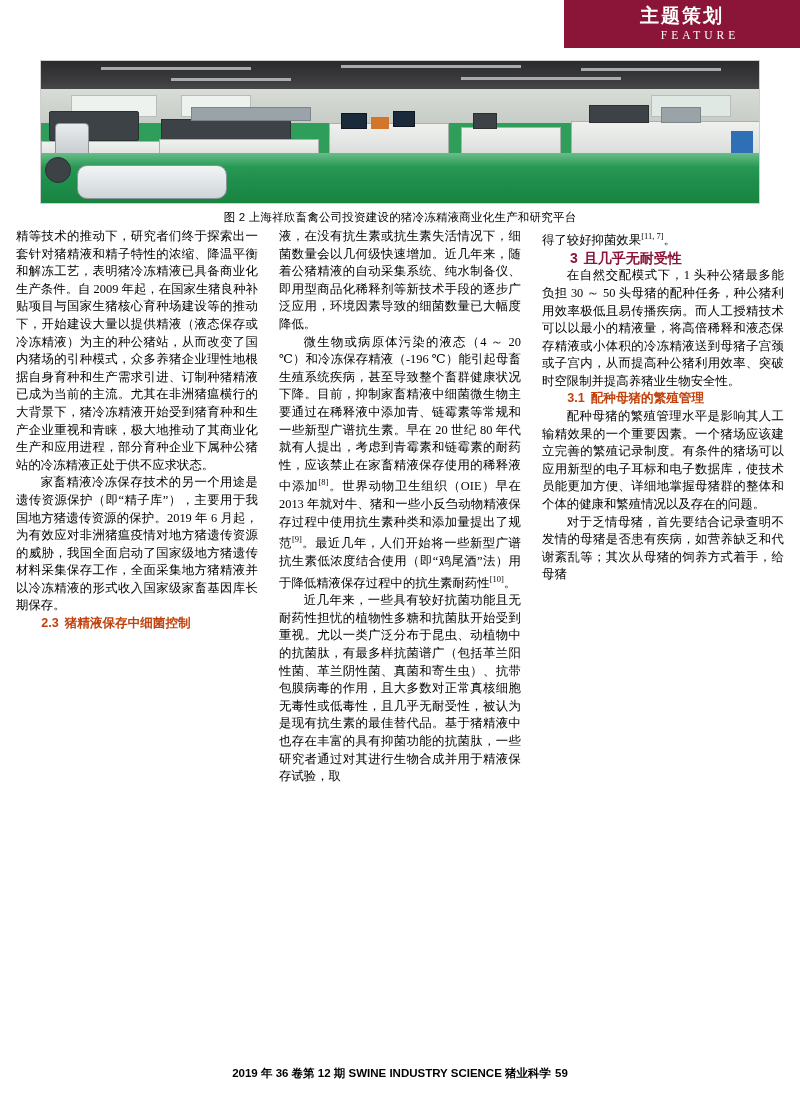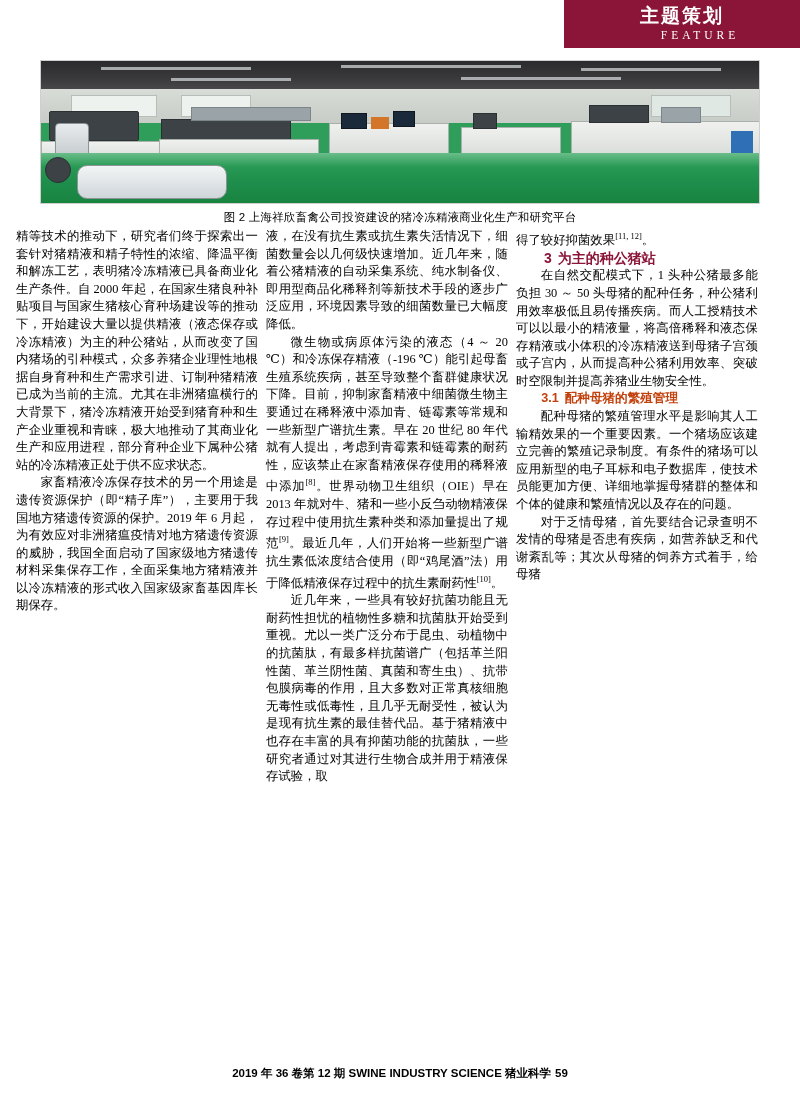--- a/index.html
+++ b/index.html
@@ -121,21 +121,21 @@
   }
   .col {
     width: 250px;
     padding: 0 4px;
     font-size: 12.4px;
     line-height: 17.6px;
     text-align: justify;
     text-justify: inter-ideograph;
     color: #000;
   }
-  .col + .col { }
+  .col + .col { margin-left: 13px; }
   .col p {
     margin: 0 0 0 0;
     text-indent: 2em;
   }
   .col p.noindent { text-indent: 0; }
   .sec-h {
     font-family: "Liberation Sans", "DejaVu Sans", sans-serif;
     font-weight: bold;
     font-size: 12.6px;
     margin: 2px 0 1px 0;
@@ -205,34 +205,37 @@
       <div class="ph-floor-shine"></div>
       <div class="ph-tank" style="left:36px; top:104px; width:150px; height:34px; border-radius:10px; background:linear-gradient(180deg,#f2f5f6,#cfd6d9);"></div>
       <div class="ph-dark" style="left:4px; top:96px; width:26px; height:26px; border-radius:50%;"></div>
     </div>
     <div class="figure-caption">图 2    上海祥欣畜禽公司投资建设的猪冷冻精液商业化生产和研究平台</div>
   </div>
 
   <div class="cols">
 
     <div class="col">
-      <p class="noindent" id="c1p0">精等技术的推动下，研究者们终于探索出一套针对猪精液和精子特性的浓缩、降温平衡和解冻工艺，表明猪冷冻精液已具备商业化生产条件。自 2000 年起，在国家生猪良种补贴项目与国家生猪核心育种场建设等的推动下，开始建设大量以提供精液（液态保存或冷冻精液）为主的种公猪站，从而改变了国内猪场的引种模式，众多养猪企业理性地根据自身育种和生产需求引进、订制种猪精液已成为当前的主流。尤其在非洲猪瘟横行的大背景下，猪冷冻精液开始受到猪育种和生产企业重视和青睐，极大地推动了其商业化生产和应用进程，部分育种企业下属种公猪站的冷冻精液正处于供不应求状态。</p>
+      <p class="noindent" id="c1p0">精等技术的推动下，研究者们终于探索出一套针对猪精液和精子特性的浓缩、降温平衡和解冻工艺，表明猪冷冻精液已具备商业化生产条件。自 2009 年起，在国家生猪良种补贴项目与国家生猪核心育种场建设等的推动下，开始建设大量以提供精液（液态保存或冷冻精液）为主的种公猪站，从而改变了国内猪场的引种模式，众多养猪企业理性地根据自身育种和生产需求引进、订制种猪精液已成为当前的主流。尤其在非洲猪瘟横行的大背景下，猪冷冻精液开始受到猪育种和生产企业重视和青睐，极大地推动了其商业化生产和应用进程，部分育种企业下属种公猪站的冷冻精液正处于供不应求状态。</p>
       <p id="c1p1">家畜精液冷冻保存技术的另一个用途是遗传资源保护（即“精子库”），主要用于我国地方猪遗传资源的保护。2019 年 6 月起，为有效应对非洲猪瘟疫情对地方猪遗传资源的威胁，我国全面启动了国家级地方猪遗传材料采集保存工作，全面采集地方猪精液并以冷冻精液的形式收入国家级家畜基因库长期保存。</p>
+      <p class="sec-h">
+        <span class="num">2.3</span><span>猪精液保存中细菌控制</span>
+      </p>
     </div>
 
     <div class="col">
       <p class="noindent" id="c2p0">液，在没有抗生素或抗生素失活情况下，细菌数量会以几何级快速增加。近几年来，随着公猪精液的自动采集系统、纯水制备仪、即用型商品化稀释剂等新技术手段的逐步广泛应用，环境因素导致的细菌数量已大幅度降低。</p>
       <p id="c2p1">微生物或病原体污染的液态（4 ～ 20 ℃）和冷冻保存精液（-196 ℃）能引起母畜生殖系统疾病，甚至导致整个畜群健康状况下降。目前，抑制家畜精液中细菌微生物主要通过在稀释液中添加青、链霉素等常规和一些新型广谱抗生素。早在 20 世纪 80 年代就有人提出，考虑到青霉素和链霉素的耐药性，应该禁止在家畜精液保存使用的稀释液中添加<sup>[8]</sup>。世界动物卫生组织（OIE）早在 2013 年就对牛、猪和一些小反刍动物精液保存过程中使用抗生素种类和添加量提出了规范<sup>[9]</sup>。最近几年，人们开始将一些新型广谱抗生素低浓度结合使用（即“鸡尾酒”法）用于降低精液保存过程中的抗生素耐药性<sup>[10]</sup>。</p>
       <p id="c2p2">近几年来，一些具有较好抗菌功能且无耐药性担忧的植物性多糖和抗菌肽开始受到重视。尤以一类广泛分布于昆虫、动植物中的抗菌肽，有最多样抗菌谱广（包括革兰阳性菌、革兰阴性菌、真菌和寄生虫）、抗带包膜病毒的作用，且大多数对正常真核细胞无毒性或低毒性，且几乎无耐受性，被认为是现有抗生素的最佳替代品。基于猪精液中也存在丰富的具有抑菌功能的抗菌肽，一些研究者通过对其进行生物合成并用于精液保存试验，取</p>
     </div>
 
     <div class="col">
-      <p class="noindent" id="c3p0">得了较好抑菌效果<sup>[11, 12]</sup>。</p>
+      <p class="noindent" id="c3p0">得了较好抑菌效果<sup>[11, 7]</sup>。</p>
       <p class="sec-h big">
-        <span class="num">3</span><span>为主的种公猪站</span>
+        <span class="num">3</span><span>且几乎无耐受性</span>
       </p>
       <p id="c3m0">在自然交配模式下，1 头种公猪最多能负担 30 ～ 50 头母猪的配种任务，种公猪利用效率极低且易传播疾病。而人工授精技术可以以最小的精液量，将高倍稀释和液态保存精液或小体积的冷冻精液送到母猪子宫颈或子宫内，从而提高种公猪利用效率、突破时空限制并提高养猪业生物安全性。</p>
       <p class="sec-h">
         <span class="num">3.1</span><span>配种母猪的繁殖管理</span>
       </p>
       <p id="c3t0">配种母猪的繁殖管理水平是影响其人工输精效果的一个重要因素。一个猪场应该建立完善的繁殖记录制度。有条件的猪场可以应用新型的电子耳标和电子数据库，使技术员能更加方便、详细地掌握母猪群的整体和个体的健康和繁殖情况以及存在的问题。</p>
       <p id="c3t2">对于乏情母猪，首先要结合记录查明不发情的母猪是否患有疾病，如营养缺乏和代谢紊乱等；其次从母猪的饲养方式着手，给母猪</p>
     </div>
 
   </div>

